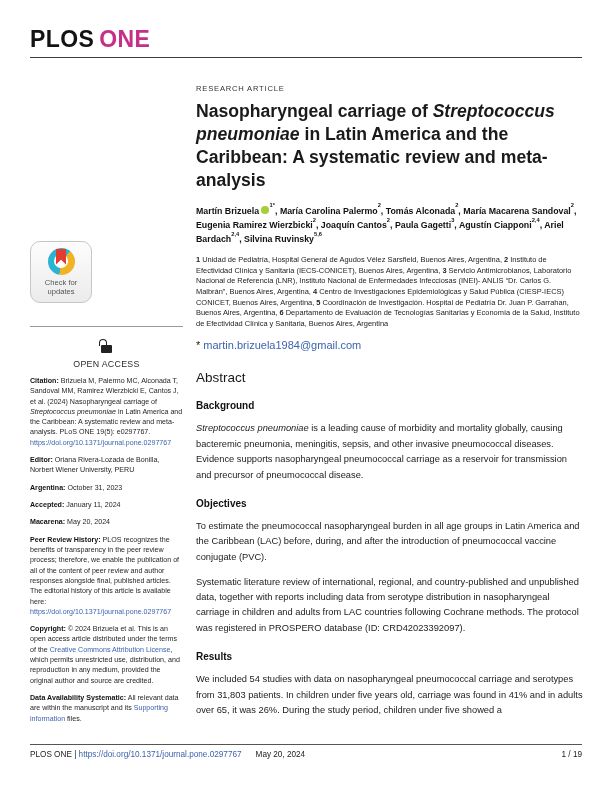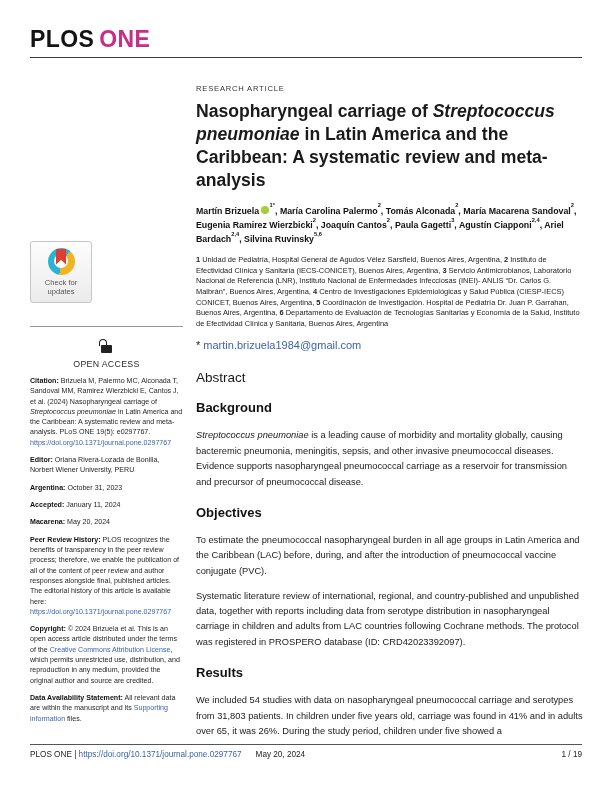--- a/index.html
+++ b/index.html
@@ -6,21 +6,21 @@
   body{
     width:612px;height:792px;position:relative;background:#ffffff;
     font-family:"Liberation Sans", sans-serif;color:#1f1f1f;overflow:hidden;
   }
   
   .logo{position:absolute;left:30px;top:26px;font-size:23px;font-weight:700;letter-spacing:.4px;color:#131313;}
   .logo .one{color:#c62e87;margin-left:5px;}
   .header-rule{position:absolute;left:30px;top:57px;width:552px;border-top:1.6px solid #3a3a3a;}
   
   .sidebar{position:absolute;left:30px;top:241px;width:153px;}
-  .badge{width:60px;height:60px;border:1px solid #c6c6c6;border-radius:3px;
+  .badge{width:60px;height:60px;border:1px solid #c6c6c6;border-radius:10px;
     background:linear-gradient(#fdfdfd,#ebebeb);display:flex;flex-direction:column;
     align-items:center;justify-content:center;cursor:pointer;}
   .crossmark{width:27px;height:27px;border-radius:50%;position:relative;
     background:conic-gradient(from 40deg,#f0b323 0 150deg,#2bb3d4 150deg 360deg);}
   .crossmark::before{content:"";position:absolute;left:6.5px;top:6.5px;width:14px;height:14px;border-radius:50%;background:#fff;}
   .crossmark .flag{position:absolute;left:8.5px;top:1px;width:10px;height:16px;background:#e03c31;
     clip-path:polygon(0 0,100% 0,100% 100%,50% 70%,0 100%);}
   .badge-text{margin-top:3px;font-size:7.6px;line-height:1.25;color:#555;text-align:center;}
   .sidebar-rule{margin-top:23px;border-top:1px solid #9a9a9a;width:153px;}
   .open-access{margin-top:13px;display:flex;align-items:center;gap:6px;font-size:8.8px;letter-spacing:.3px;color:#2b2b2b;flex-direction:column;}
@@ -35,21 +35,21 @@
   .kicker{font-size:7.6px;letter-spacing:.8px;color:#333;}
   .title{margin-top:7px;font-size:17.6px;line-height:1.31;color:#1a1a1a;font-weight:700;}
   .title i{font-style:italic;}
   .authors{margin-top:10px;font-size:8.8px;font-weight:700;line-height:1.5;color:#111;}
   .authors sup{font-size:65%;position:relative;top:-.45em;}
   .orcid{display:inline-block;width:7.5px;height:7.5px;border-radius:50%;background:#a6ce39;
     vertical-align:middle;margin:0 1px 3px 2px;cursor:pointer;}
   .affil{margin-top:9px;font-size:7.45px;line-height:1.42;color:#222;}
   .email-line{margin-top:10px;font-size:11px;color:#222;}
   .abstract-h{margin-top:19px;font-size:13.5px;font-weight:400;color:#181818;}
-  .sec-h{margin-top:15px;font-size:13px;font-weight:700;color:#111;}
+  .sec-h{margin-top:15px;font-size:10px;font-weight:700;color:#111;}
   .sec-p{margin-top:7px;font-size:9.3px;line-height:1.66;color:#1b1b1b;}
   .sec-p i{font-style:italic;}
   
   .footer-rule{position:absolute;left:30px;top:744px;width:552px;border-top:1px solid #555;}
   .footer{position:absolute;left:30px;top:750px;width:552px;font-size:8.2px;color:#222;display:flex;align-items:baseline;}
   .footer .date{margin-left:14px;}
   .footer .page-num{margin-left:auto;}
 </style>
 </head>
 <body>
@@ -80,21 +80,21 @@
   <p class="side-p"><b>Argentina:</b><span> October 31, 2023</span></p>
 
   <p class="side-p"><b>Accepted:</b><span> January 11, 2024</span></p>
 
   <p class="side-p"><b>Macarena:</b><span> May 20, 2024</span></p>
 
   <p class="side-p"><b>Peer Review History:</b><span> PLOS recognizes the benefits of transparency in the peer review process; therefore, we enable the publication of all of the content of peer review and author responses alongside final, published articles. The editorial history of this article is available here: </span><span class="link">https://doi.org/10.1371/journal.pone.0297767</span></p>
 
   <p class="side-p"><b>Copyright:</b><span> © 2024 Brizuela et al. This is an open access article distributed under the terms of the </span><span class="link">Creative Commons Attribution License</span><span>, which permits unrestricted use, distribution, and reproduction in any medium, provided the original author and source are credited.</span></p>
 
-  <p class="side-p"><b>Data Availability Statement:</b><span> All relevant data are within the manuscript and its </span><span class="link">Supporting information</span><span> files.</span></p>
+  <p class="side-p"><b>Data Availability Systematic:</b><span> All relevant data are within the manuscript and its </span><span class="link">Supporting information</span><span> files.</span></p>
 </div>
 
 <div class="main">
   <div class="kicker">RESEARCH ARTICLE</div>
 
   <h1 class="title"><span>Nasopharyngeal carriage of </span><i>Streptococcus pneumoniae</i><span> in Latin America and the Caribbean: A systematic review and meta-analysis</span></h1>
 
   <p class="authors"><span><span>Martín Brizuela</span><span class="orcid"></span><sup><span>1</span><span>*</span></sup><span>, </span></span><span><span>María Carolina Palermo</span><sup>2</sup><span>, </span></span><span><span>Tomás Alconada</span><sup>2</sup><span>, </span></span><span><span>María Macarena Sandoval</span><sup>2</sup><span>, </span></span><span><span>Eugenia Ramirez Wierzbicki</span><sup>2</sup><span>, </span></span><span><span>Joaquín Cantos</span><sup>2</sup><span>, </span></span><span><span>Paula Gagetti</span><sup>3</sup><span>, </span></span><span><span>Agustín Ciapponi</span><sup>2,4</sup><span>, </span></span><span><span>Ariel Bardach</span><sup>2,4</sup><span>, </span></span><span><span>Silvina Ruvinsky</span><sup>5,6</sup><span></span></span></p>
 
   <p class="affil"><b>1</b><span> Unidad de Pediatría, Hospital General de Agudos Vélez Sarsfield, Buenos Aires, Argentina, </span><b>2</b><span> Instituto de Efectividad Clínica y Sanitaria (IECS-CONICET), Buenos Aires, Argentina, </span><b>3</b><span> Servicio Antimicrobianos, Laboratorio Nacional de Referencia (LNR), Instituto Nacional de Enfermedades Infecciosas (INEI)- ANLIS “Dr. Carlos G. Malbrán”, Buenos Aires, Argentina, </span><b>4</b><span> Centro de Investigaciones Epidemiológicas y Salud Pública (CIESP-IECS) CONICET, Buenos Aires, Argentina, </span><b>5</b><span> Coordinación de Investigación. Hospital de Pediatría Dr. Juan P. Garrahan, Buenos Aires, Argentina, </span><b>6</b><span> Departamento de Evaluación de Tecnologías Sanitarias y Economía de la Salud, Instituto de Efectividad Clínica y Sanitaria, Buenos Aires, Argentina</span></p>

